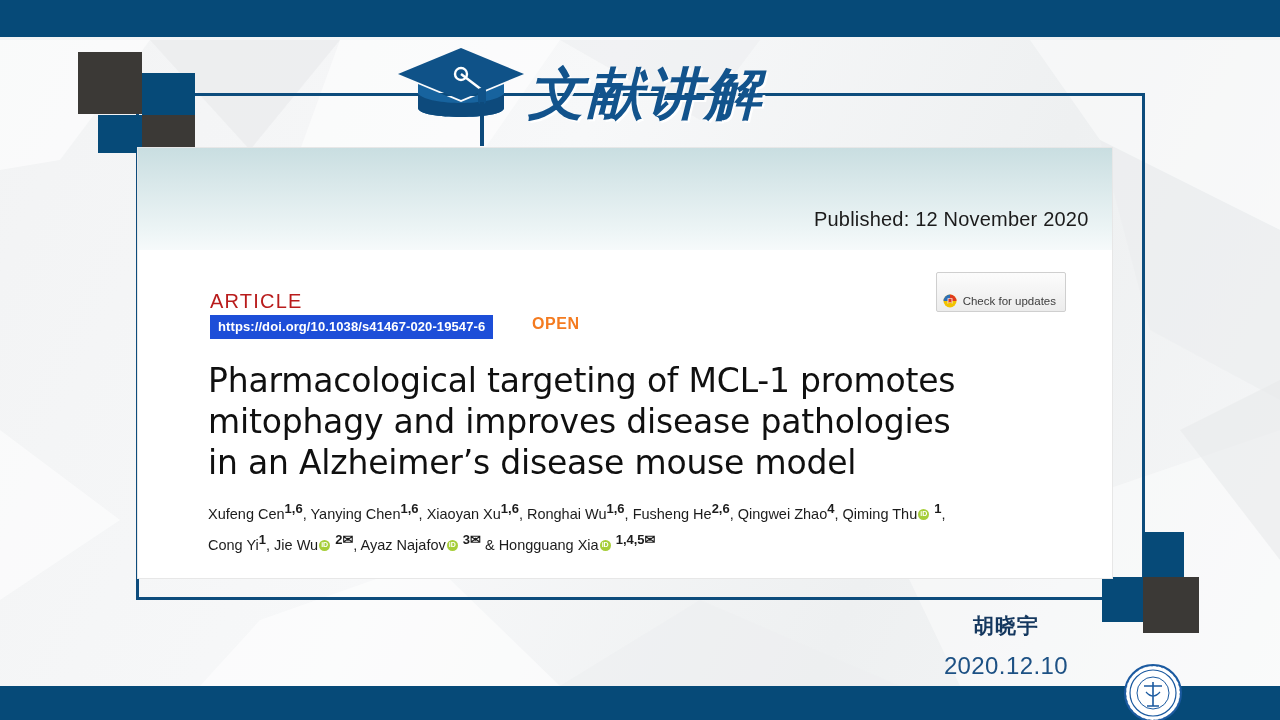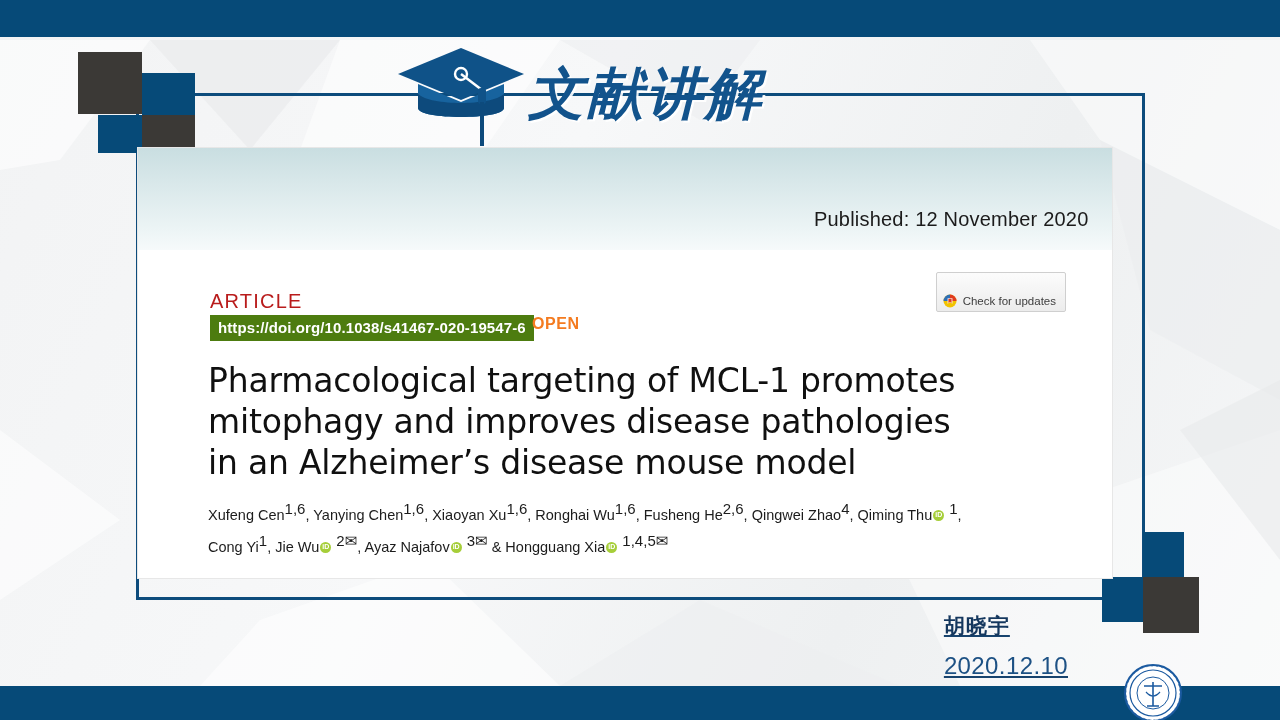--- a/index.html
+++ b/index.html
@@ -85,22 +85,22 @@
   }
 
   .paper-body { position: relative; padding: 0 72px; }
 
   .article-kicker {
     position: absolute; left: 72px; top: 28px;
     font-size: 20px; letter-spacing: 1.2px; color: #b91c1c; margin-top: 12px;
   }
   .doi-badge {
     position: absolute; left: 72px; top: 65px;
-    background: #4d7c0f; color: #ffffff;
-    font-size: 15px; font-weight: 700;
+    background: #1d4ed8; color: #ffffff;
+    font-size: 13px; font-weight: 700;
     padding: 4px 8px 5px 8px;
     letter-spacing: .1px;
     white-space: nowrap;
   }
   .open-label {
     position: absolute; left: 394px; top: 65px;
     color: #f47b20; font-size: 16px; font-weight: 700; letter-spacing: .6px;
   }
   .check-updates {
     position: absolute; right: 46px; top: 22px;
@@ -116,35 +116,35 @@
     font-family: "DejaVu Sans", sans-serif;
     font-size: 33px; line-height: 41px; font-weight: 400;
     color: #101010; letter-spacing: -0.2px;
   }
   .paper-title div { white-space: nowrap; }
 
   .authors {
     position: absolute; left: 70px; top: 246px; width: 880px;
     font-size: 14.5px; line-height: 25px; color: #1c1c1c;
   }
-  .authors sup { font-size: 15px; vertical-align: super; }
+  .authors sup { font-size: 13px; vertical-align: super; font-weight: bold; }
   .orcid {
     display: inline-block; width: 11px; height: 11px; border-radius: 50%;
     background: #a6ce39; position: relative; top: 1px; margin: 0 1px;
   }
   .orcid::after {
     content: "iD"; position: absolute; left: 0; right: 0; top: -1px;
     font-size: 7px; color: #fff; text-align: center; font-weight: 700;
     line-height: 12px;
   }
 
   
   .presenter {
     position: absolute; right: 212px; top: 612px;
-    color: #17436e; text-decoration: underline;
+    text-align: center; color: #17436e;
   }
   .presenter .name {
     font-family: "DejaVu Sans", sans-serif;
     font-size: 21px; font-weight: 700; letter-spacing: 1px;
     color: #14375e;
   }
   .presenter .date {
     font-size: 24px; color: #1d5184; margin-top: 12px; letter-spacing: .4px;
   }
 

